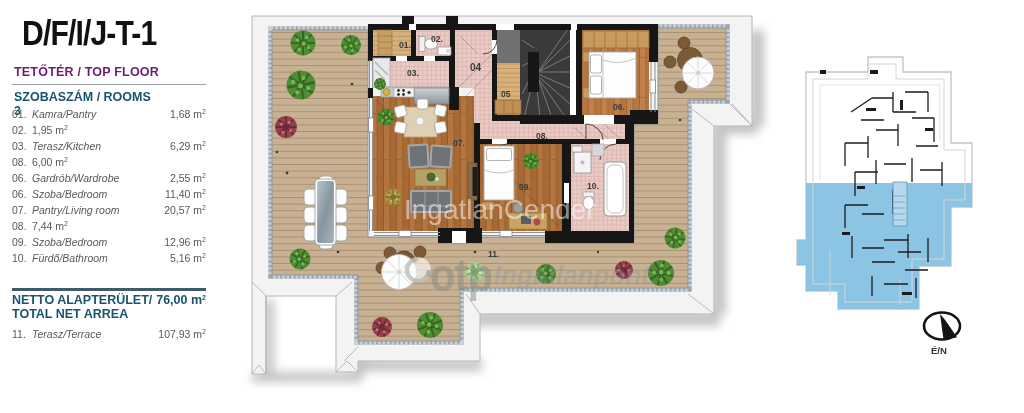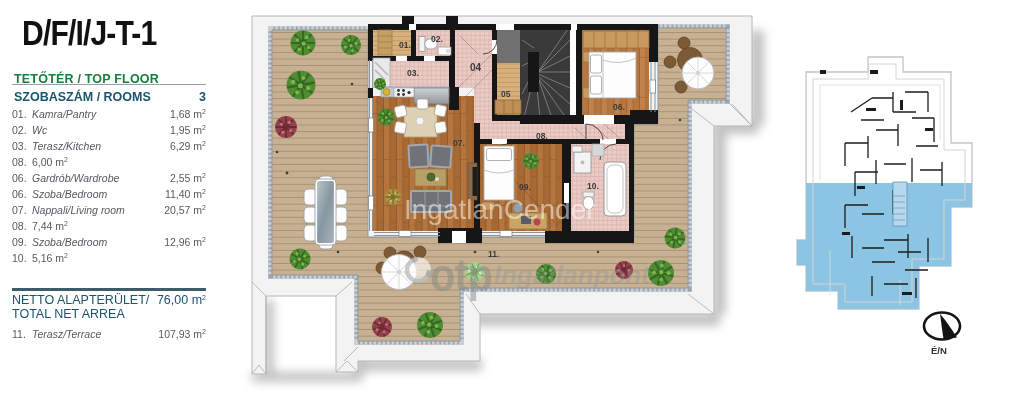--- a/index.html
+++ b/index.html
@@ -1,30 +1,30 @@
 <!DOCTYPE html>
 <html><head>
 <meta charset="utf-8">
 <style>
   html,body{margin:0;padding:0;background:#fff;}
   body{width:1024px;height:413px;position:relative;overflow:hidden;
        font-family:"Liberation Sans",sans-serif;}
   #legend{position:absolute;left:12px;top:0;width:194px;color:#53575c;}
   #legend .title{position:absolute;left:10px;top:13px;font-size:35px;font-weight:bold;color:#111;
     white-space:nowrap;transform:scaleX(0.86);transform-origin:left top;letter-spacing:-1px;}
-  #legend .h1{position:absolute;left:2px;top:72px;font-size:12.5px;font-weight:bold;color:#15803d;letter-spacing:.2px;}
+  #legend .h1{position:absolute;left:2px;top:65px;font-size:12.5px;font-weight:bold;color:#701a75;letter-spacing:.2px;}
   #legend .rule{position:absolute;left:0;top:84px;width:194px;border-top:1px solid #97a0a8;}
   #legend .rule2{position:absolute;left:0;top:288px;width:194px;border-top:3px solid #3d5b69;}
-  #legend .hdr{position:absolute;left:2px;top:90px;width:192px;display:flex;justify-content:space-between;font-size:12.5px;font-weight:bold;color:#19536e;}
+  #legend .hdr{position:absolute;left:2px;top:90px;width:192px;display:flex;justify-content:space-between;font-size:12.5px;font-weight:bold;color:#19536e;flex-direction:column;}
   #rows{position:absolute;left:0;top:106px;width:194px;}
   .row{display:flex;font-size:10.5px;line-height:16px;color:#55595e;}
   .row .num{width:20px;flex:none;}
   .row .nm{flex:1;font-style:italic;}
   .row .val{flex:none;}
-  .netto{position:absolute;left:0;top:293px;width:194px;display:flex;font-size:12.5px;font-weight:normal;color:#19536e;line-height:14px;}
+  .netto{position:absolute;left:0;top:293px;width:194px;display:flex;font-size:12.5px;font-weight:bold;color:#19536e;line-height:14px;}
   #row11{position:absolute;left:0;top:326px;width:194px;}
   sup{font-size:7px;line-height:0;vertical-align:4px;}
   .row{height:16px;}
 </style>
 </head>
 <body>
 <div id="legend">
   <div class="title">D/F/I/J-T-1</div>
   <div class="h1">TETŐTÉR / TOP FLOOR</div>
   <div class="rule"></div>
@@ -33,21 +33,20 @@
       <span>3</span>
     </div>
   <div id="rows">
   <div class="row">
         <span class="num">01.</span>
         <span class="nm">Kamra/Pantry</span>
         <span class="val">1,68 m<sup>2</sup></span>
       </div>
   <div class="row">
         <span class="num">02.</span>
-        <span class="nm">Wc</span>
         <span class="val">1,95 m<sup>2</sup></span>
       </div>
   <div class="row">
         <span class="num">03.</span>
         <span class="nm">Terasz/Kitchen</span>
         <span class="val">6,29 m<sup>2</sup></span>
       </div>
   <div class="row">
         <span class="num">08.</span>
         <span class="val">6,00 m<sup>2</sup></span>
@@ -57,34 +56,35 @@
         <span class="nm">Gardrób/Wardrobe</span>
         <span class="val">2,55 m<sup>2</sup></span>
       </div>
   <div class="row">
         <span class="num">06.</span>
         <span class="nm">Szoba/Bedroom</span>
         <span class="val">11,40 m<sup>2</sup></span>
       </div>
   <div class="row">
         <span class="num">07.</span>
-        <span class="nm">Nappali/Living room</span>
+        <span class="nm">Pantry/Living room</span>
         <span class="val">20,57 m<sup>2</sup></span>
       </div>
   <div class="row">
         <span class="num">08.</span>
         <span class="val">7,44 m<sup>2</sup></span>
       </div>
   <div class="row">
         <span class="num">09.</span>
         <span class="nm">Szoba/Bedroom</span>
         <span class="val">12,96 m<sup>2</sup></span>
       </div>
   <div class="row">
         <span class="num">10.</span>
+        <span class="nm">Fürdő/Bathroom</span>
         <span class="val">5,16 m<sup>2</sup></span>
       </div>
   </div>
   <div class="rule2"></div>
   <div class="netto">
       <span style="flex:1">NETTO ALAPTERÜLET/<br>TOTAL NET ARREA</span>
       <span>76,00 m<sup>2</sup></span>
     </div>
   <div class="row" id="row11">
       <span class="num">11.</span>

